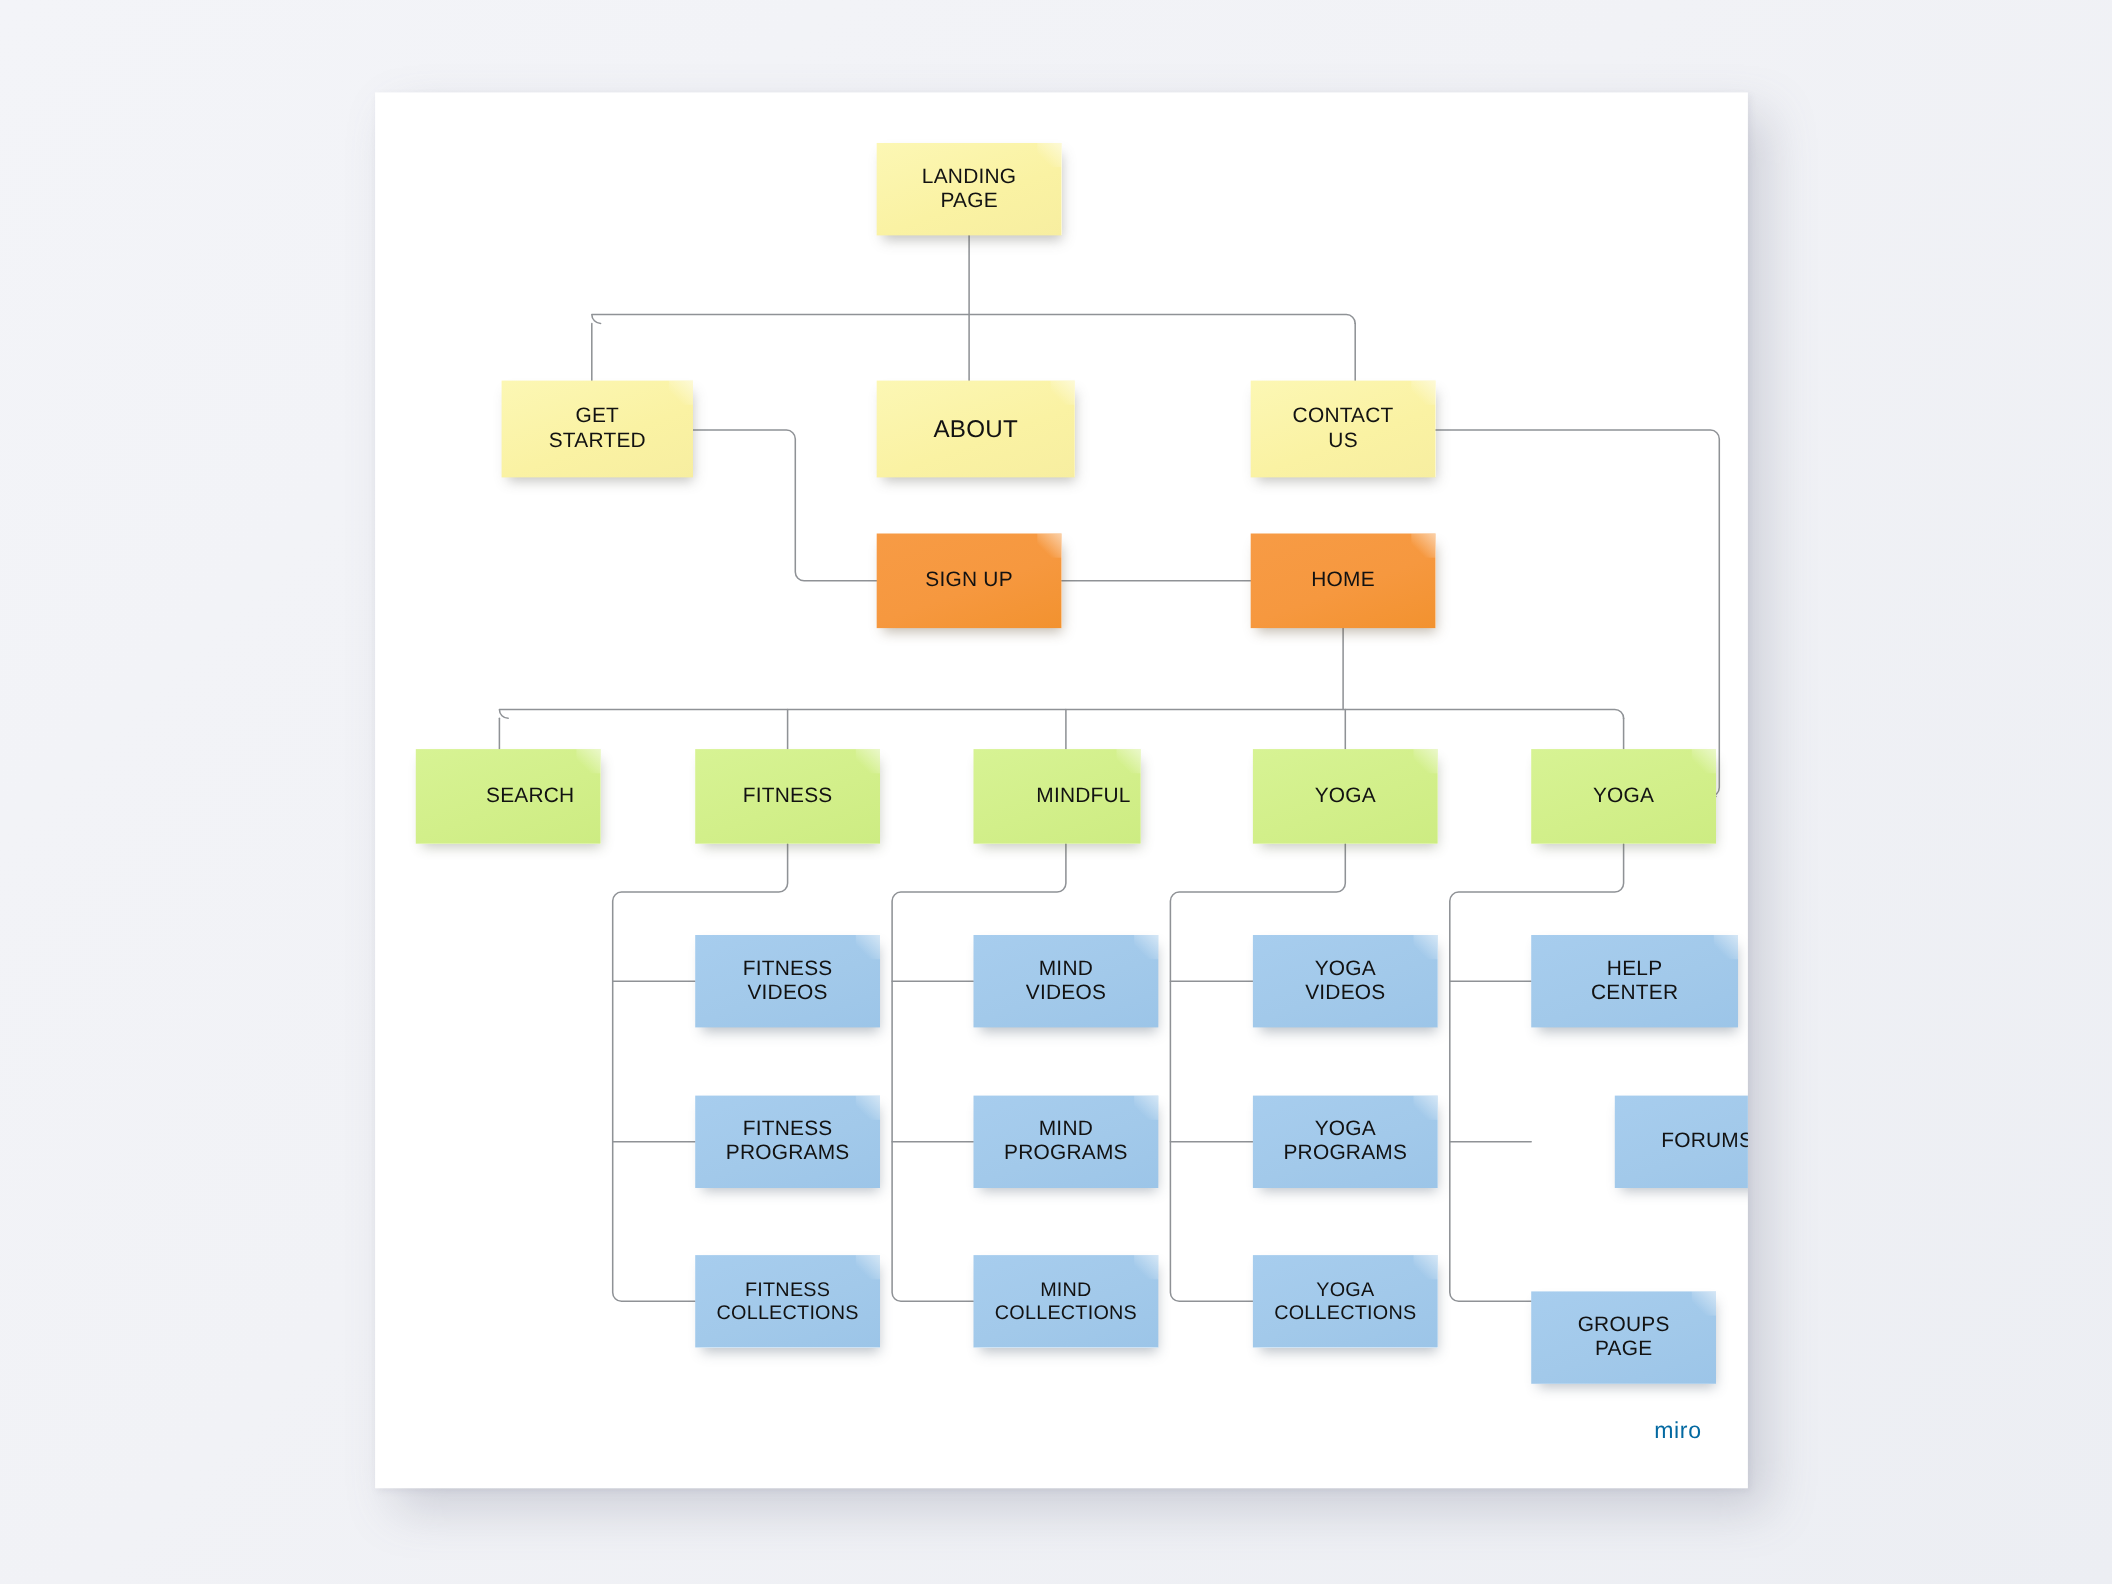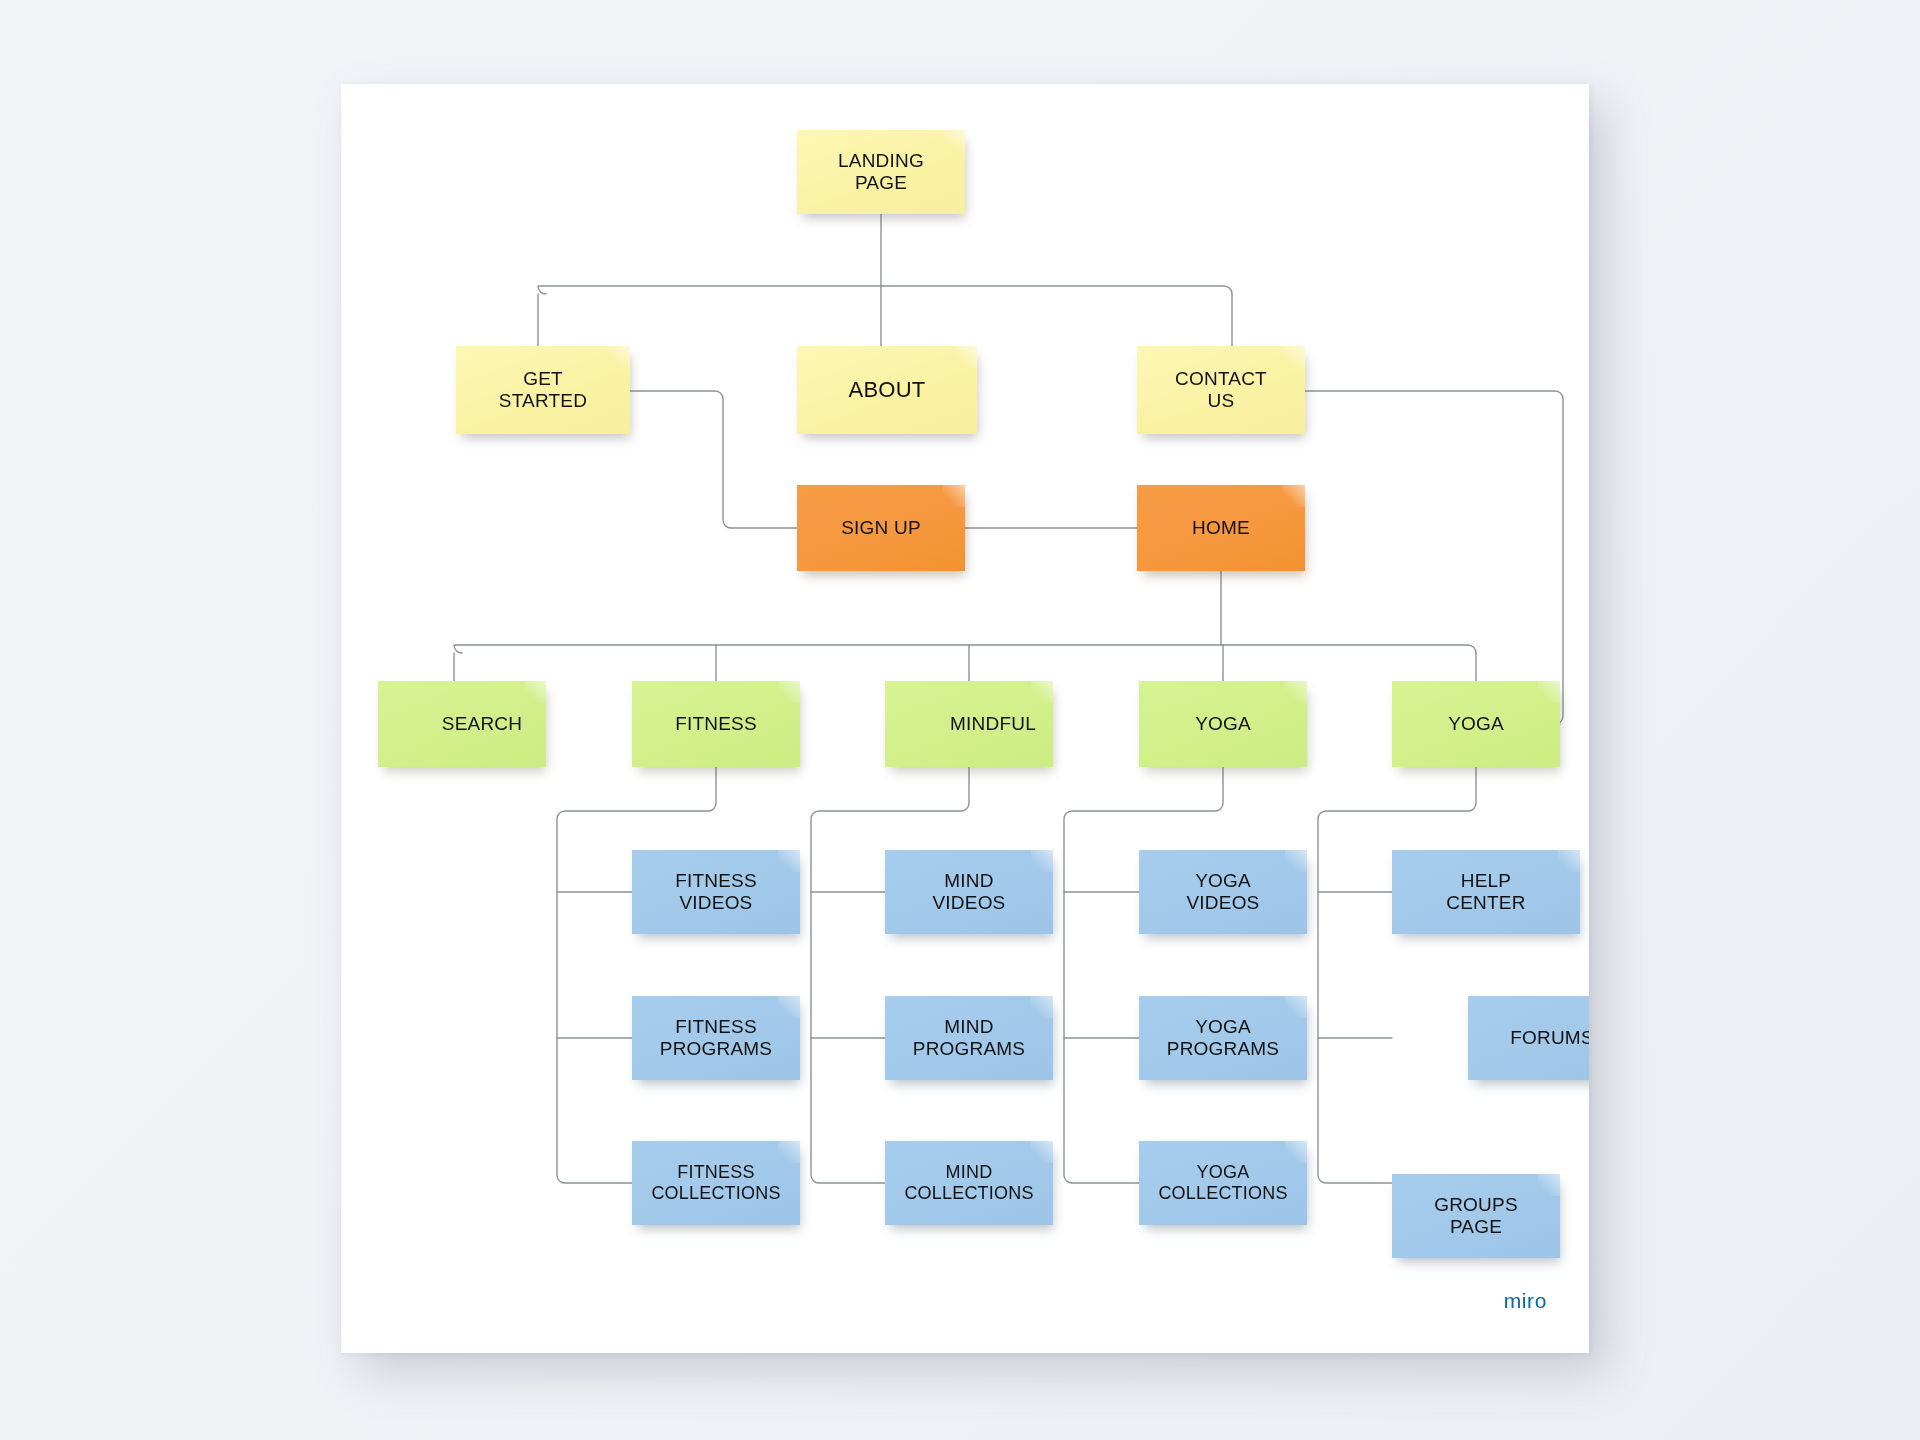--- a/index.html
+++ b/index.html
@@ -166,21 +166,21 @@
 PAGE</span></div>
           <div class="note yellow" style="left: 115px; top: 262px; width: 174px; height: 88px; font-size: 19px;"><span class="lbl">GET
 STARTED</span></div>
           <div class="note yellow" style="left: 456px; top: 262px; width: 180px; height: 88px; font-size: 22px;"><span class="lbl">ABOUT</span></div>
           <div class="note yellow" style="left: 796px; top: 262px; width: 168px; height: 88px; font-size: 19px;"><span class="lbl">CONTACT
 US</span></div>
           <div class="note orange" style="left: 456px; top: 401px; width: 168px; height: 86px; font-size: 19px;"><span class="lbl">SIGN UP</span></div>
           <div class="note orange" style="left: 796px; top: 401px; width: 168px; height: 86px; font-size: 19px;"><span class="lbl">HOME</span></div>
           <div class="note green" style="left: 37px; top: 597px; width: 168px; height: 86px; font-size: 19px; padding-left: 40px;"><span class="lbl">SEARCH</span></div>
           <div class="note green" style="left: 291px; top: 597px; width: 168px; height: 86px; font-size: 19px;"><span class="lbl">FITNESS</span></div>
-          <div class="note green" style="left: 544px; top: 597px; width: 168px; height: 86px; font-size: 19px; padding-left: 48px;"><span class="lbl">MINDFUL</span></div>
+          <div class="note green" style="left: 544px; top: 597px; width: 152px; height: 86px; font-size: 19px; padding-left: 48px;"><span class="lbl">MINDFUL</span></div>
           <div class="note green" style="left: 798px; top: 597px; width: 168px; height: 86px; font-size: 19px;"><span class="lbl">YOGA</span></div>
           <div class="note green" style="left: 1051px; top: 597px; width: 168px; height: 86px; font-size: 19px;"><span class="lbl">YOGA</span></div>
           <div class="note blue" style="left: 291px; top: 766px; width: 168px; height: 84px; font-size: 19px;"><span class="lbl">FITNESS
 VIDEOS</span></div>
           <div class="note blue" style="left: 544px; top: 766px; width: 168px; height: 84px; font-size: 19px;"><span class="lbl">MIND
 VIDEOS</span></div>
           <div class="note blue" style="left: 798px; top: 766px; width: 168px; height: 84px; font-size: 19px;"><span class="lbl">YOGA
 VIDEOS</span></div>
           <div class="note blue" style="left: 1051px; top: 766px; width: 188px; height: 84px; font-size: 19px;"><span class="lbl">HELP
 CENTER</span></div>

